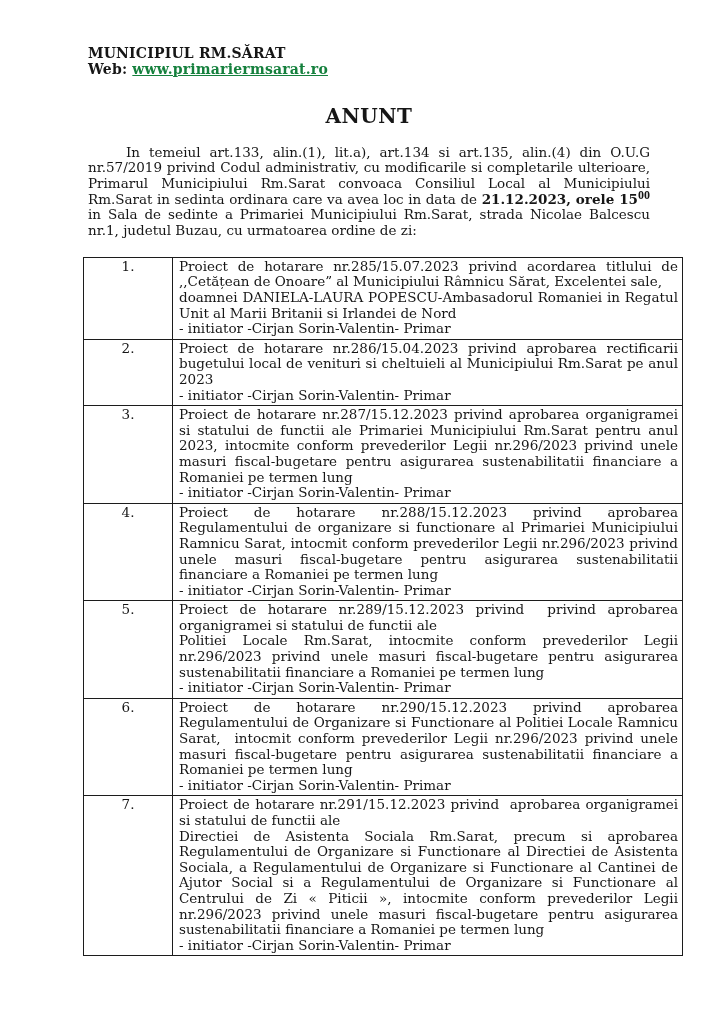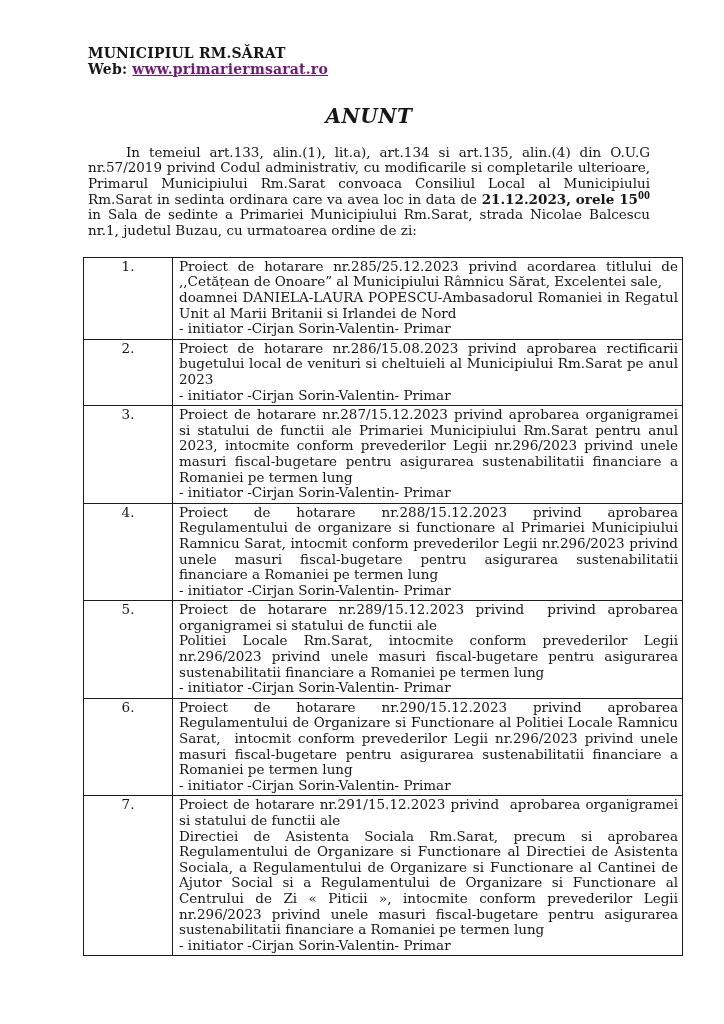--- a/index.html
+++ b/index.html
@@ -18,32 +18,31 @@
     position: relative;
   }
   .letterhead {
     margin: 46px 12px 0 88px;
     font-weight: bold;
     font-size: 14px;
     line-height: 15.8px;
     letter-spacing: 0.2px;
   }
   .weblink {
-    color: #701a75;
+    color: #15803d;
     text-decoration: underline;
     cursor: pointer;
   }
   .title {
     width: 562px;
     margin: 26px 0 0 88px;
     text-align: center;
     font-size: 20px;
     font-weight: bold;
     letter-spacing: 0.5px;
-    font-style: italic;
   }
   .intro {
     margin: 17px 0 0 88px;
     width: 562px;
     font-size: 13.5px;
     line-height: 15.7px;
     text-align: justify;
     text-indent: 38px;
   }
   .intro sup {
@@ -86,27 +85,27 @@
   </div>
 
   <h1 class="title">ANUNT</h1>
 
   <p class="intro"><span>In temeiul art.133, alin.(1), lit.a), art.134 si art.135, alin.(4) din O.U.G nr.57/2019 privind Codul administrativ, cu modificarile si completarile ulterioare, Primarul Municipiului Rm.Sarat convoaca Consiliul Local al Municipiului Rm.Sarat in sedinta ordinara care va avea loc in data de </span><b><span>21.12.2023, orele 15</span><sup>00</sup></b><span> in Sala de sedinte a Primariei Municipiului Rm.Sarat, strada Nicolae Balcescu nr.1, judetul Buzau, cu urmatoarea ordine de zi:</span></p>
 
   <table class="agenda">
     <tbody>
       <tr>
         <td class="num">1.</td>
-        <td class="txt">Proiect de hotarare nr.285/25.12.2023 privind acordarea titlului de ,,Cetățean de Onoare” al Municipiului Râmnicu Sărat, Excelentei sale,
+        <td class="txt">Proiect de hotarare nr.285/15.07.2023 privind acordarea titlului de ,,Cetățean de Onoare” al Municipiului Râmnicu Sărat, Excelentei sale,
 doamnei DANIELA-LAURA POPESCU-Ambasadorul Romaniei in Regatul Unit al Marii Britanii si Irlandei de Nord
 - initiator -Cirjan Sorin-Valentin- Primar</td>
       </tr>
       <tr>
         <td class="num">2.</td>
-        <td class="txt">Proiect de hotarare nr.286/15.08.2023 privind aprobarea rectificarii bugetului local de venituri si cheltuieli al Municipiului Rm.Sarat pe anul 2023
+        <td class="txt">Proiect de hotarare nr.286/15.04.2023 privind aprobarea rectificarii bugetului local de venituri si cheltuieli al Municipiului Rm.Sarat pe anul 2023
 - initiator -Cirjan Sorin-Valentin- Primar</td>
       </tr>
       <tr>
         <td class="num">3.</td>
         <td class="txt">Proiect de hotarare nr.287/15.12.2023 privind aprobarea organigramei si statului de functii ale Primariei Municipiului Rm.Sarat pentru anul 2023, intocmite conform prevederilor Legii nr.296/2023 privind unele masuri fiscal-bugetare pentru asigurarea sustenabilitatii financiare a Romaniei pe termen lung
 - initiator -Cirjan Sorin-Valentin- Primar</td>
       </tr>
       <tr>
         <td class="num">4.</td>
         <td class="txt">Proiect de hotarare nr.288/15.12.2023 privind aprobarea Regulamentului de organizare si functionare al Primariei Municipiului Ramnicu Sarat, intocmit conform prevederilor Legii nr.296/2023 privind unele masuri fiscal-bugetare pentru asigurarea sustenabilitatii financiare a Romaniei pe termen lung

